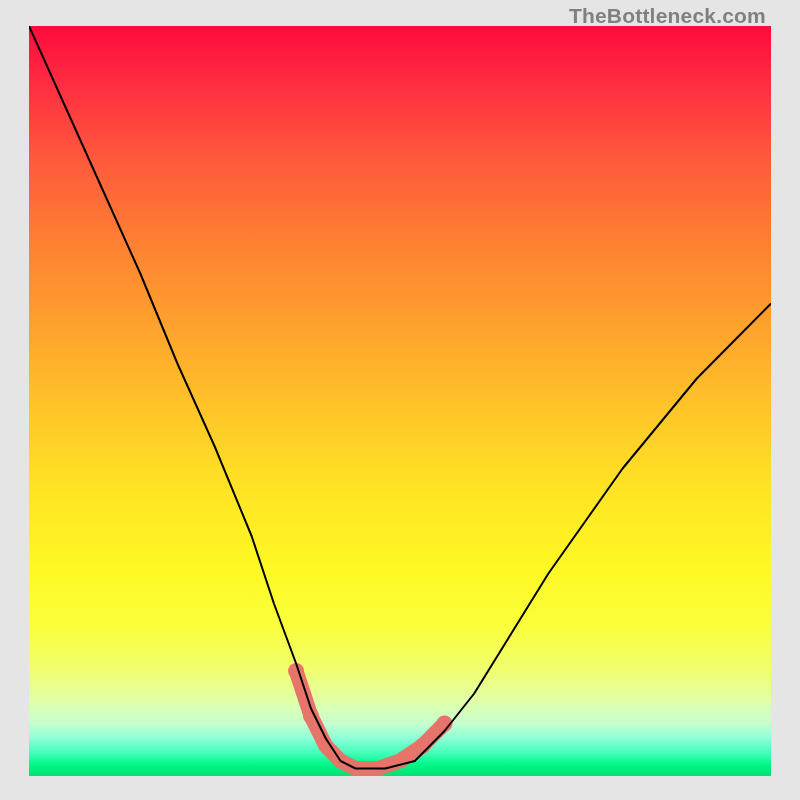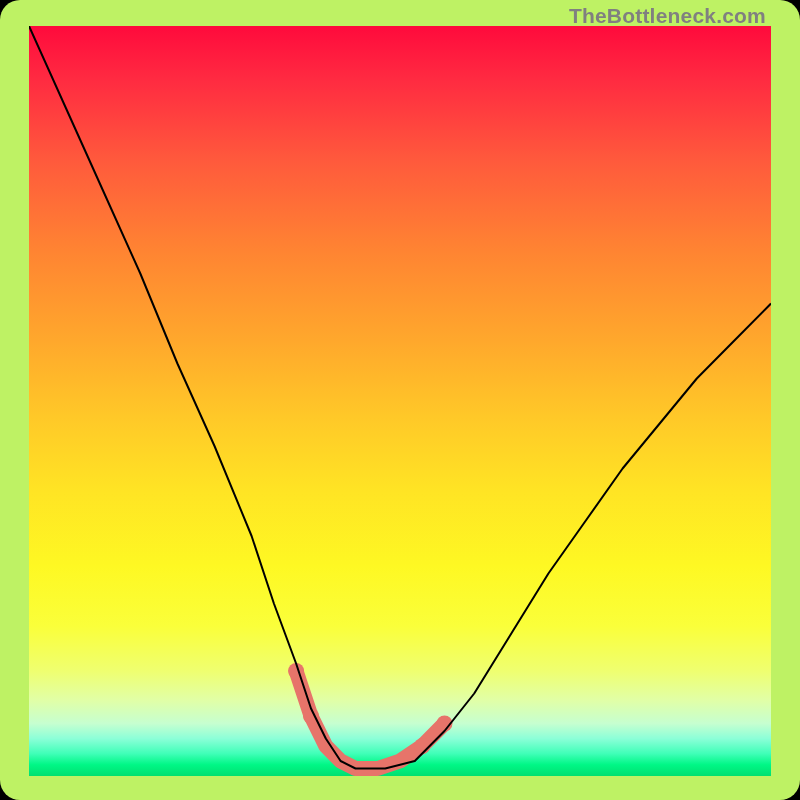--- a/index.html
+++ b/index.html
@@ -1,22 +1,21 @@
 <!DOCTYPE html>
 <html><head>
 <meta charset="utf-8">
 <style>
   * { margin: 0; padding: 0; box-sizing: border-box; }
   html, body { width: 800px; height: 800px; overflow: hidden; background: #000; }
   .frame {
     position: relative;
     width: 800px;
     height: 800px;
-    background: #bef264;
-    border-radius: 20px;
+    background: #e5e5e5;
   }
   .plot {
     position: absolute;
     left: 29px;
     top: 26px;
     width: 742px;
     height: 750px;
     background: linear-gradient(to bottom,
       #ff0a3c 0%,
       #ff2a41 7%,

